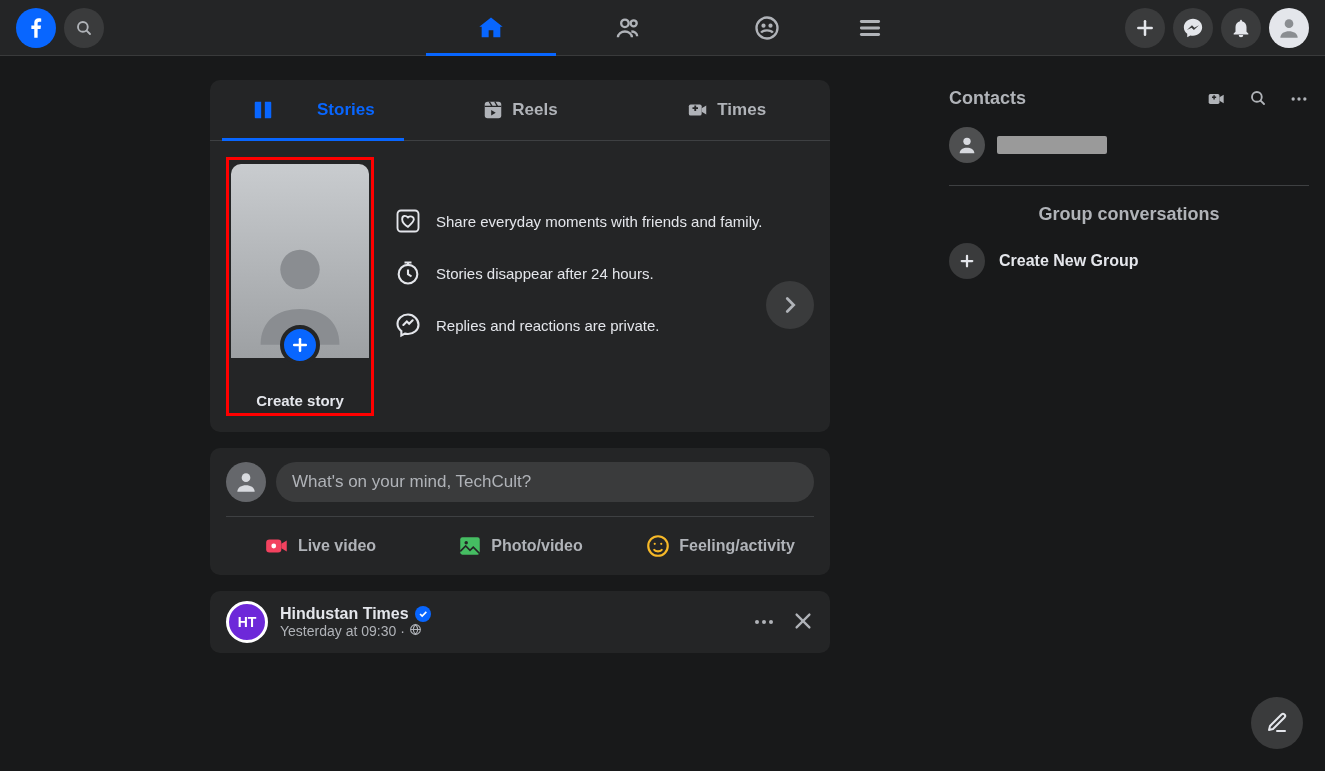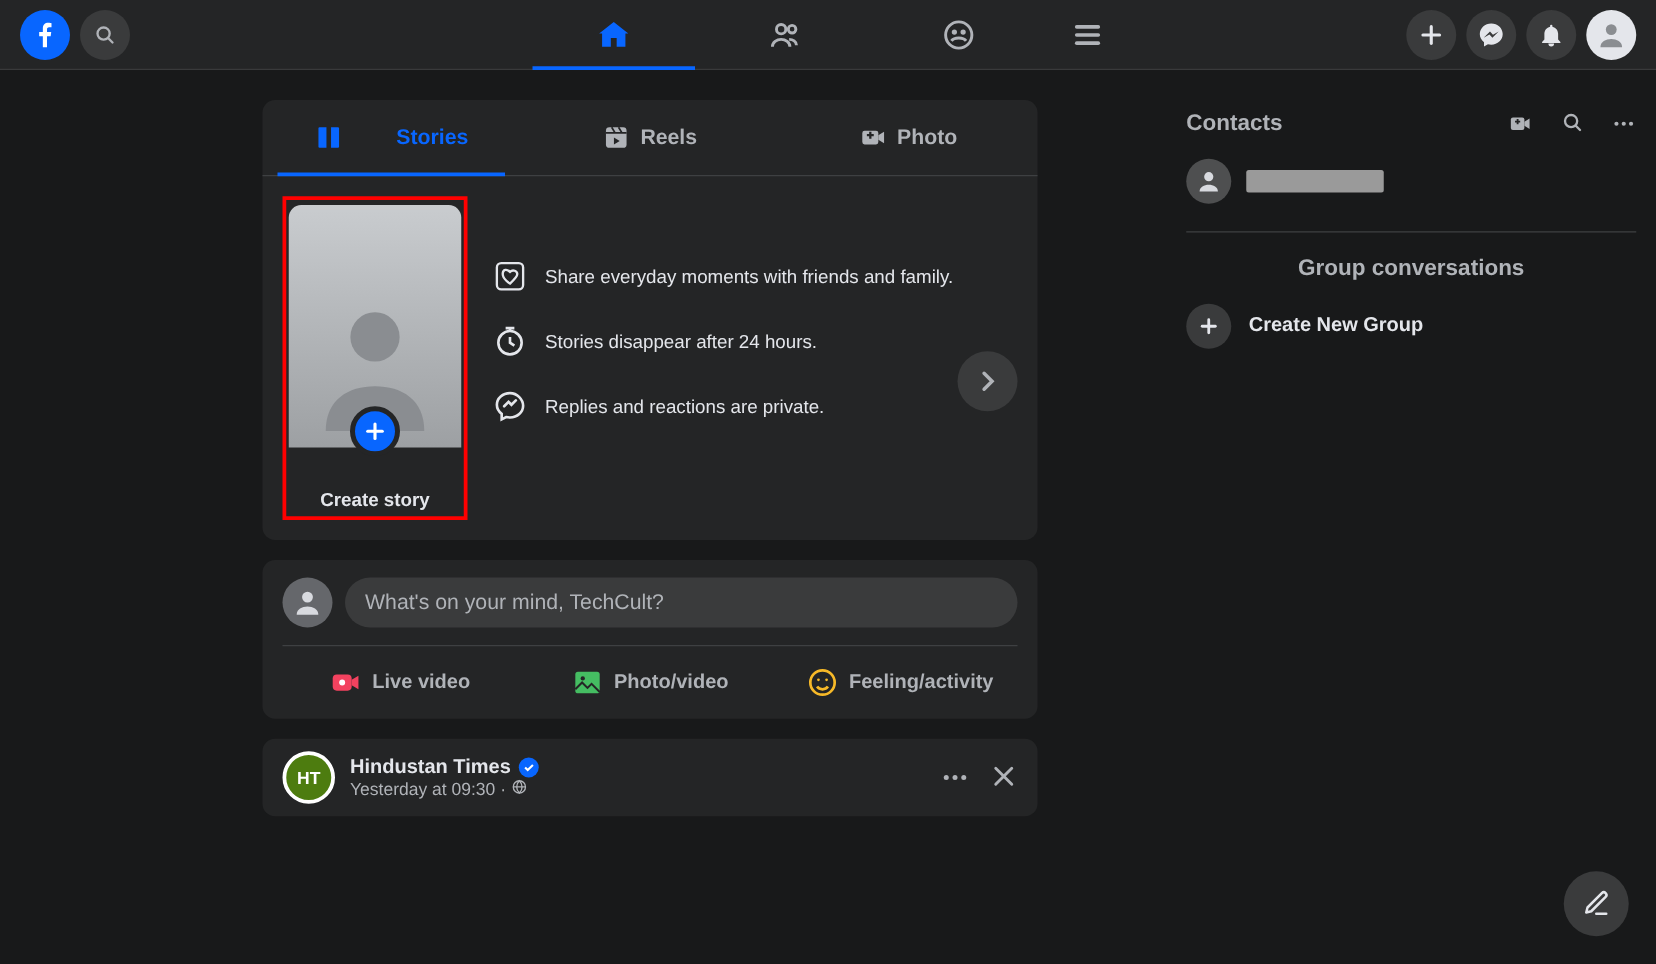--- a/index.html
+++ b/index.html
@@ -141,21 +141,21 @@
     gap: 8px; padding: 10px; border-radius: 8px; cursor: pointer;
     color: #b0b3b8; font-weight: 600; font-size: 16px;
   }
   
   .suggested-title { padding: 14px 16px 6px; color: #b0b3b8; font-size: 17px; }
   .suggested-row {
     display: flex; align-items: center; padding: 10px 16px; gap: 12px;
   }
   .page-avatar {
     width: 42px; height: 42px; border-radius: 50%;
-    background: #4d7c0f; border: 3px solid #fff;
+    background: #6d28d9; border: 3px solid #fff;
     display:flex;align-items:center;justify-content:center;
     color:#fff; font-weight:700; font-size:14px;
   }
   .page-name { font-weight: 700; color: #e4e6eb; display:flex; align-items:center; gap:6px; font-size: 16px;}
   .verified {
     width: 16px; height: 16px; border-radius: 50%; background: #0866ff;
     display:inline-flex;align-items:center;justify-content:center;
   }
   .page-sub { color: #b0b3b8; font-size: 14px; display: flex; align-items: flex-start; gap: 4px;}
   .post-actions { margin-left:auto; display:flex; gap:16px; color:#b0b3b8; font-size:22px;}
@@ -287,21 +287,21 @@
               <path d="M10 12l5 3-5 3z" fill="#242526"></path>
             </svg>
           <span>Reels</span>
         </div>
         <div class="stories-tab">
           <svg width="22" height="22" viewBox="0 0 24 24" fill="#b0b3b8">
               <rect x="2" y="6" width="14" height="12" rx="2"></rect>
               <path d="M16 10l5-3v10l-5-3z"></path>
               <path d="M6 10h6M9 7v6" stroke="#242526" stroke-width="2"></path>
             </svg>
-          <span>Photo</span>
+          <span>Times</span>
         </div>
       </div>
       <div class="stories-body">
         <div class="create-story" style="position:relative">
           <div class="create-story-img">
             <svg class="mask-silhouette" viewBox="0 0 24 30" fill="#8a8d91">
                 <circle cx="12" cy="9" r="5.5"></circle>
                 <path d="M1 30c0-7 5-10 11-10s11 3 11 10"></path>
               </svg>
           </div>

